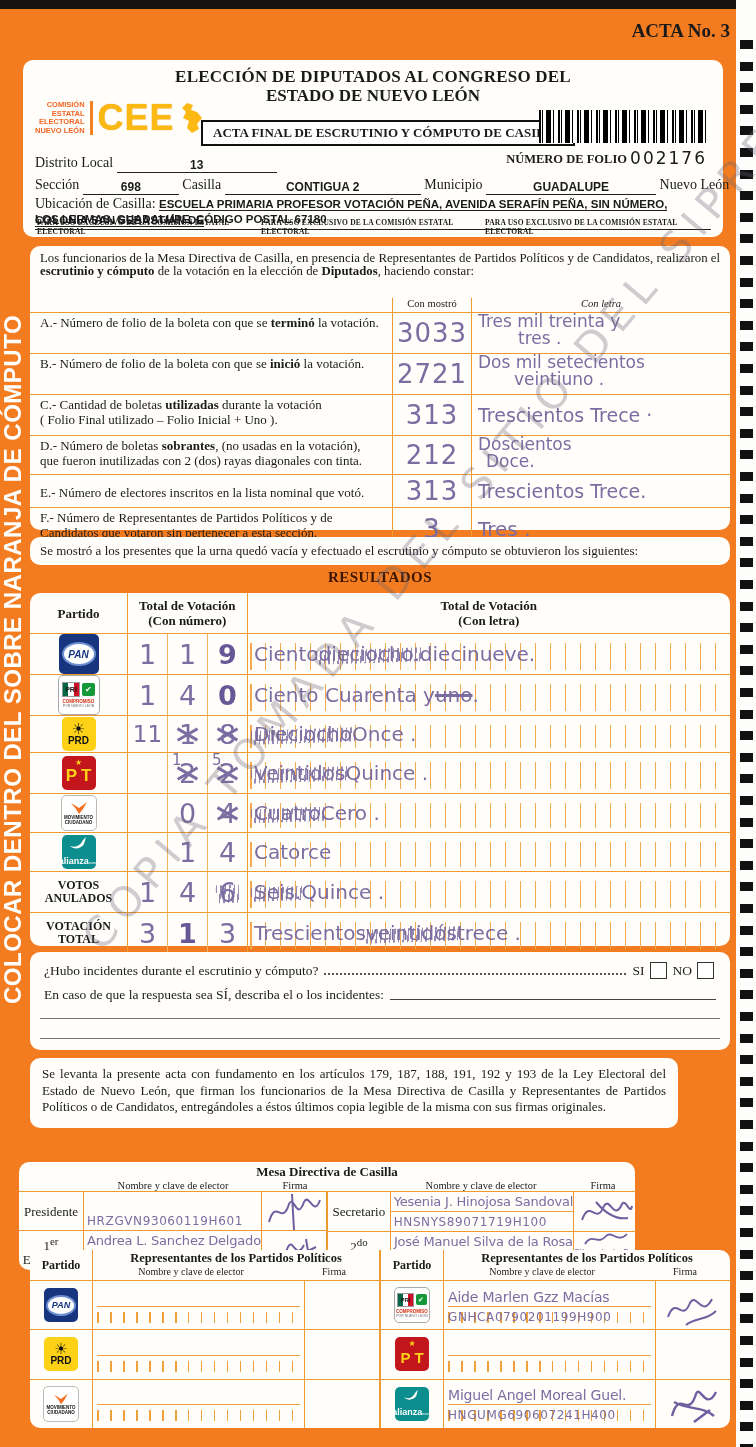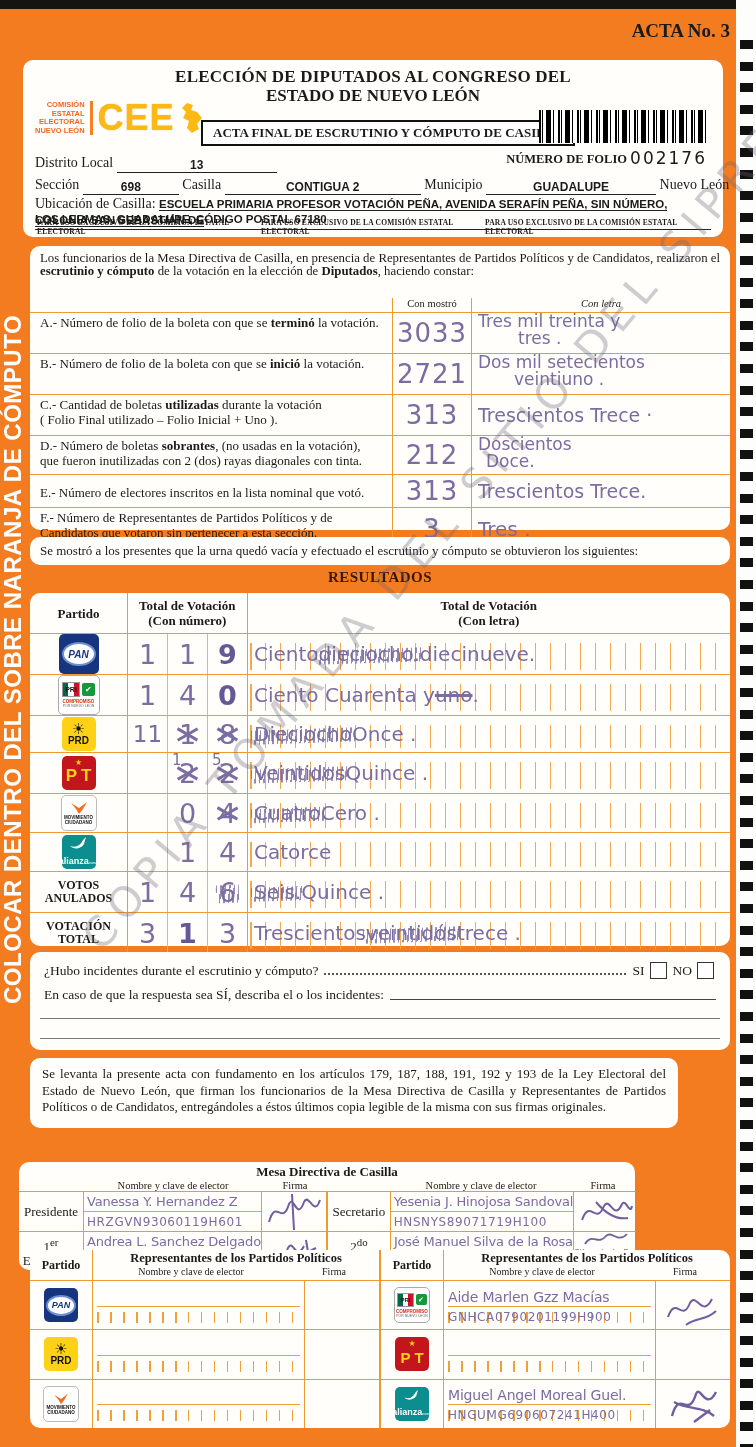--- a/index.html
+++ b/index.html
@@ -514,21 +514,20 @@
     <div style="width:64px;text-align:center;">Firma</div>
     <div style="width:64px;"></div>
     <div style="flex:1;text-align:center;">Nombre y clave de elector</div>
     <div style="width:64px;text-align:center;">Firma</div>
   </div>
   <div class="mgrid">
     <div class="mhalf">
       <div class="mrow">
         <div class="mrole">Presidente</div>
         <div class="mname">
-          <div class="mline"><span class="hw nm">Vanessa Y. Hernandez Z</span></div>
           <div class="mline"><span class="hw cv">HRZGVN93060119H601</span></div>
         </div>
         <div class="mfirma">
           <svg class="sig" style="left:2px;top:0;" width="60" height="40" viewBox="0 0 60 40">
             <path d="M5 30 C12 5 18 35 25 12 C30 2 33 30 40 10 C45 0 50 26 56 8 M28 2 L30 38" fill="none" stroke="#6f5fa0" stroke-width="2"></path>
           </svg>
         </div>
       </div>
       <div class="mrow">
         <div class="mrole">

